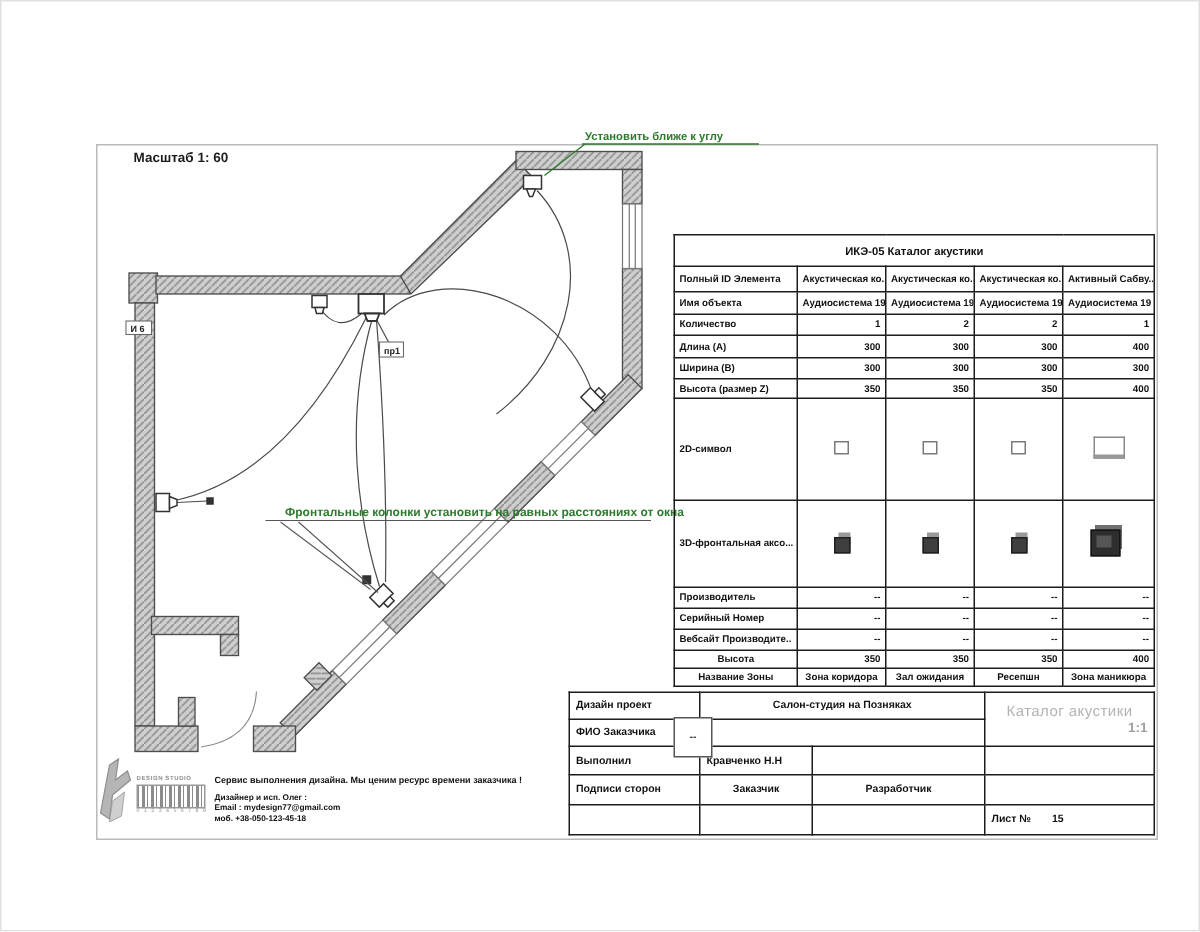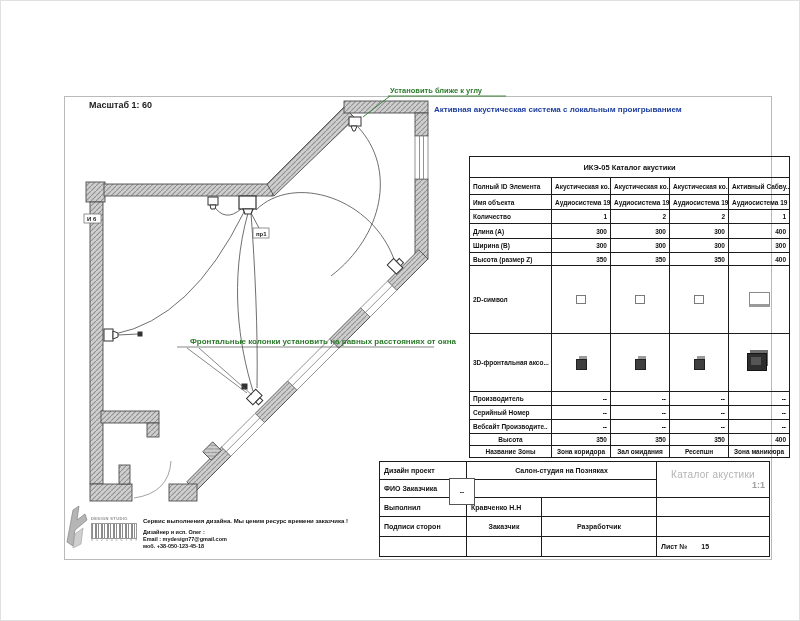--- a/index.html
+++ b/index.html
@@ -5,21 +5,21 @@
   html,body{margin:0;padding:0;background:#fff;}
   #canvas{position:relative;width:800px;height:621px;background:#ffffff;overflow:hidden;
           font-family:"Liberation Sans", sans-serif;border:1px solid #e0e0e0;box-sizing:border-box;}
   #sheet-frame{position:absolute;left:63px;top:95px;width:706px;height:462px;border:1px solid #b9b9b9;}
   #plan-svg{position:absolute;left:0;top:0;}
   #scale-label{position:absolute;left:88px;top:99px;font-size:9px;font-weight:bold;color:#1c1c1c;}
   #system-note{position:absolute;left:433px;top:104px;width:320px;font-size:8px;font-weight:bold;
                color:#1d3e9e;line-height:10px;}
   
   #catalog{position:absolute;left:448px;top:155px;}
-  #catalog table{border-collapse:collapse;table-layout:fixed;width:320px;margin-left:20px;}
+  #catalog table{border-collapse:collapse;table-layout:fixed;width:320px;}
   #catalog td{border:1px solid #1c1c1c;font-size:6.5px;font-weight:bold;color:#111;
               padding:0 3px;overflow:hidden;white-space:nowrap;}
   #catalog .title-cell{text-align:center;font-size:7.5px;height:20px;}
   #catalog .lbl{text-align:left;}
   #catalog .lbl-c{text-align:center;}
   #catalog .val-r{text-align:right;}
   #catalog .val-c{text-align:center;}
   .sym2d{display:inline-block;width:8px;height:7px;border:1.5px solid #7a7a7a;background:#fff;}
   .sym2d.big{width:19px;height:11px;border:1.5px solid #8a8a8a;border-bottom:3px solid #9a9a9a;}
   .cube{position:relative;display:inline-block;width:15px;height:15px;}
@@ -159,21 +159,20 @@
       <text x="189" y="343" font-size="8" font-weight="bold" fill="#2c7a2c">Фронтальные колонки установить на равных расстояниях от окна</text>
       <line x1="176" y1="346" x2="433" y2="346" stroke="#555" stroke-width="0.7"></line>
       <line x1="186" y1="347" x2="246" y2="392" stroke="#555" stroke-width="0.7"></line>
       <line x1="198" y1="347" x2="251" y2="394" stroke="#555" stroke-width="0.7"></line>
     </g>
   </svg>
 
   <div id="scale-label">Масштаб 1: 60</div>
 
   <div id="system-note">
-    <div>Активная акустическая система  с  локальным проигрыванием</div>
   </div>
 
   <div id="catalog">
     <table>
       <colgroup>
           <col style="width:82px">
           <col style="width:59px">
           <col style="width:59px">
           <col style="width:59px">
           <col style="width:61px">

